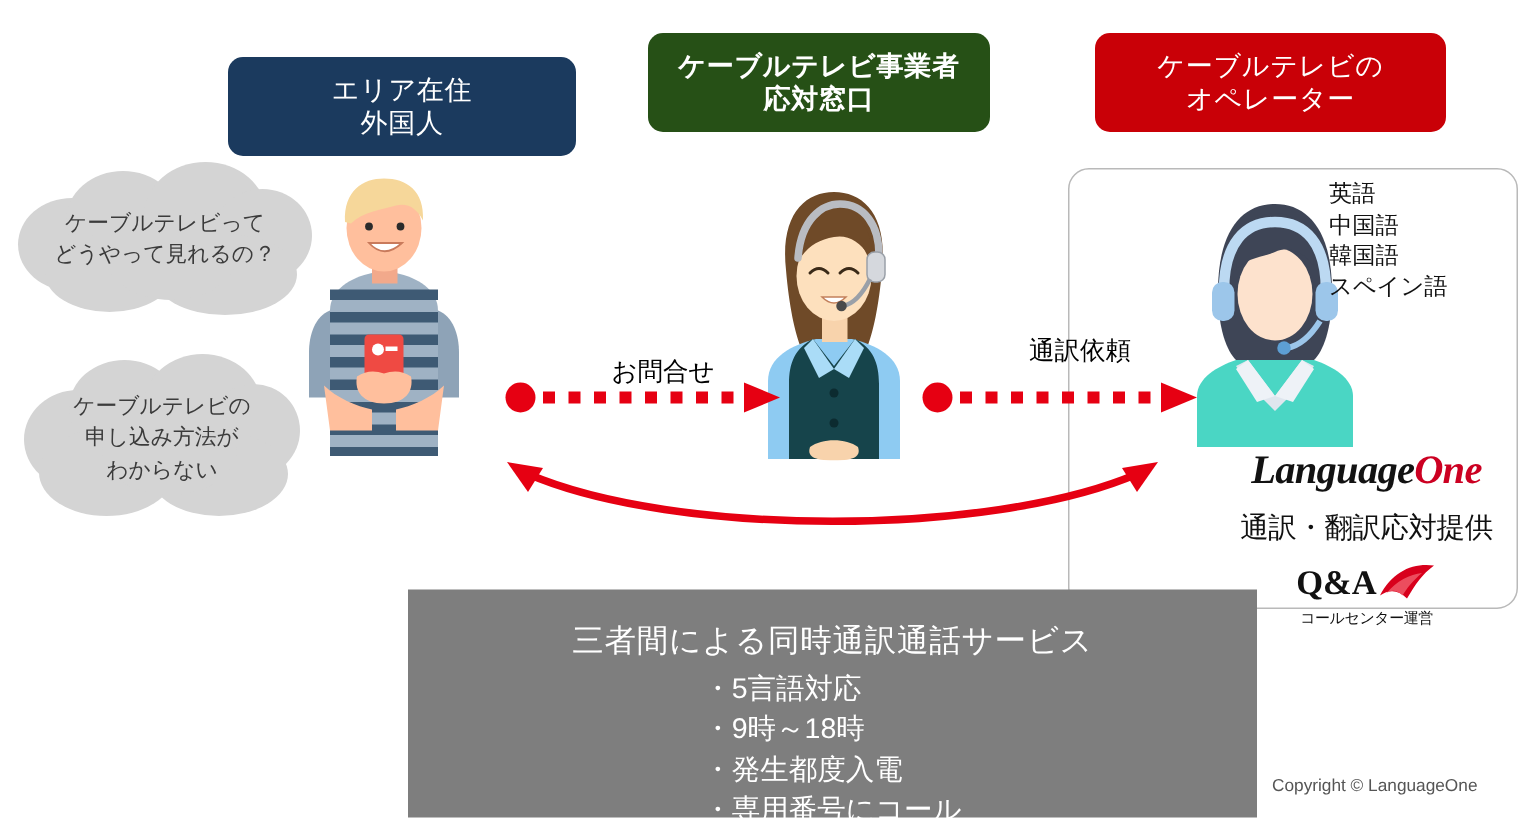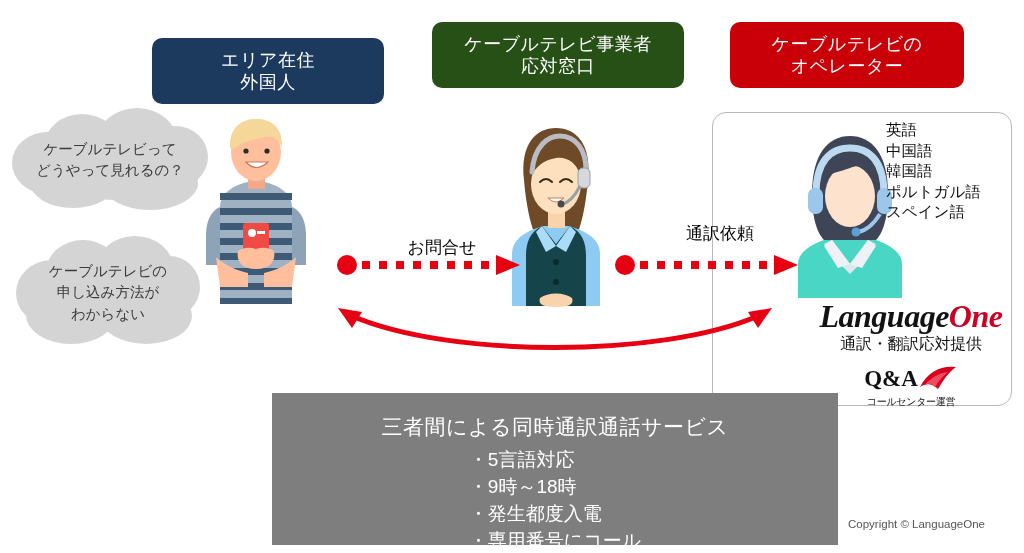--- a/index.html
+++ b/index.html
@@ -19,21 +19,21 @@
     color:#fff;
     display:flex;flex-direction:column;
     align-items:center;justify-content:center;
     line-height:1.25;
     text-align:center;
     font-size:18px;
     letter-spacing:.5px;
   }
   .pill span{display:block;}
   #pill-resident{left:152px;top:38px;width:232px;height:66px;background:#1b3a5e;}
-  #pill-cable   {left:432px;top:22px;width:252px;height:66px;background:#265016;}
+  #pill-cable   {left:432px;top:22px;width:228px;height:66px;background:#265016;font-weight:bold;}
   #pill-center  {left:730px;top:22px;width:234px;height:66px;background:#c90007;}
 
   
   #operator-panel{
     position:absolute;left:712px;top:112px;width:298px;height:292px;
     border:1.4px solid #b9b9b9;border-radius:14px;background:transparent;
   }
 
   
   .bubble{
@@ -68,26 +68,26 @@
   }
   #lang-list div{white-space:nowrap;}
   #lang-list .head{margin-left:-6px;}
   #lang-list .item{margin-left:2px;}
 
   
   #brand{position:absolute;left:806px;top:300px;width:210px;text-align:center;}
   .logo-word{
     font-family:"Liberation Serif","DejaVu Serif",serif;
     font-weight:bold;font-style:italic;
-    font-size:32px;letter-spacing:-.5px;line-height:1;
+    font-size:27px;letter-spacing:-.5px;line-height:1;
     white-space:nowrap;
   }
   .logo-word .lang{color:#121212;}
   .logo-word .one{color:#cc0022;}
-  #brand-sub1{font-size:16px;color:#111;margin-top:2px;letter-spacing:-.3px;white-space:nowrap;}
+  #brand-sub1{font-size:19px;color:#111;margin-top:12px;letter-spacing:-.3px;white-space:nowrap;}
   #qa-row{margin-top:10px;display:flex;align-items:center;justify-content:center;gap:0;}
   #qa-text{
     font-family:"Liberation Serif","DejaVu Serif",serif;
     font-weight:bold;font-size:23px;color:#111;line-height:1;white-space:nowrap;
   }
   #brand-sub2{font-size:10px;color:#111;margin-top:4px;letter-spacing:-.3px;white-space:nowrap;}
 
   
   #summary-panel{
     position:absolute;left:272px;top:393px;width:566px;height:152px;
@@ -260,21 +260,20 @@
   <svg style="position:absolute;left:330px;top:300px;" width="450" height="50" viewBox="0 0 450 50">
     <path d="M22 16 C120 58 330 58 428 16" stroke="#e60012" stroke-width="5" fill="none"></path>
     <polygon points="8,8 32,12 22,28" fill="#e60012"></polygon>
     <polygon points="442,8 418,12 428,28" fill="#e60012"></polygon>
   </svg>
 
   <div id="lang-list">
     <div class="item">英語</div>
     <div class="item">中国語</div>
     <div class="item">韓国語</div>
-    <div class="item">ポルトガル語</div>
     <div class="item">スペイン語</div>
   </div>
 
   <div id="brand">
     <div class="logo-word">
       <span class="lang">Language</span><span class="one">One</span>
     </div>
     <div id="brand-sub1">通訳・翻訳応対提供</div>
     <div id="qa-row">
       <span id="qa-text">Q&amp;A</span>

